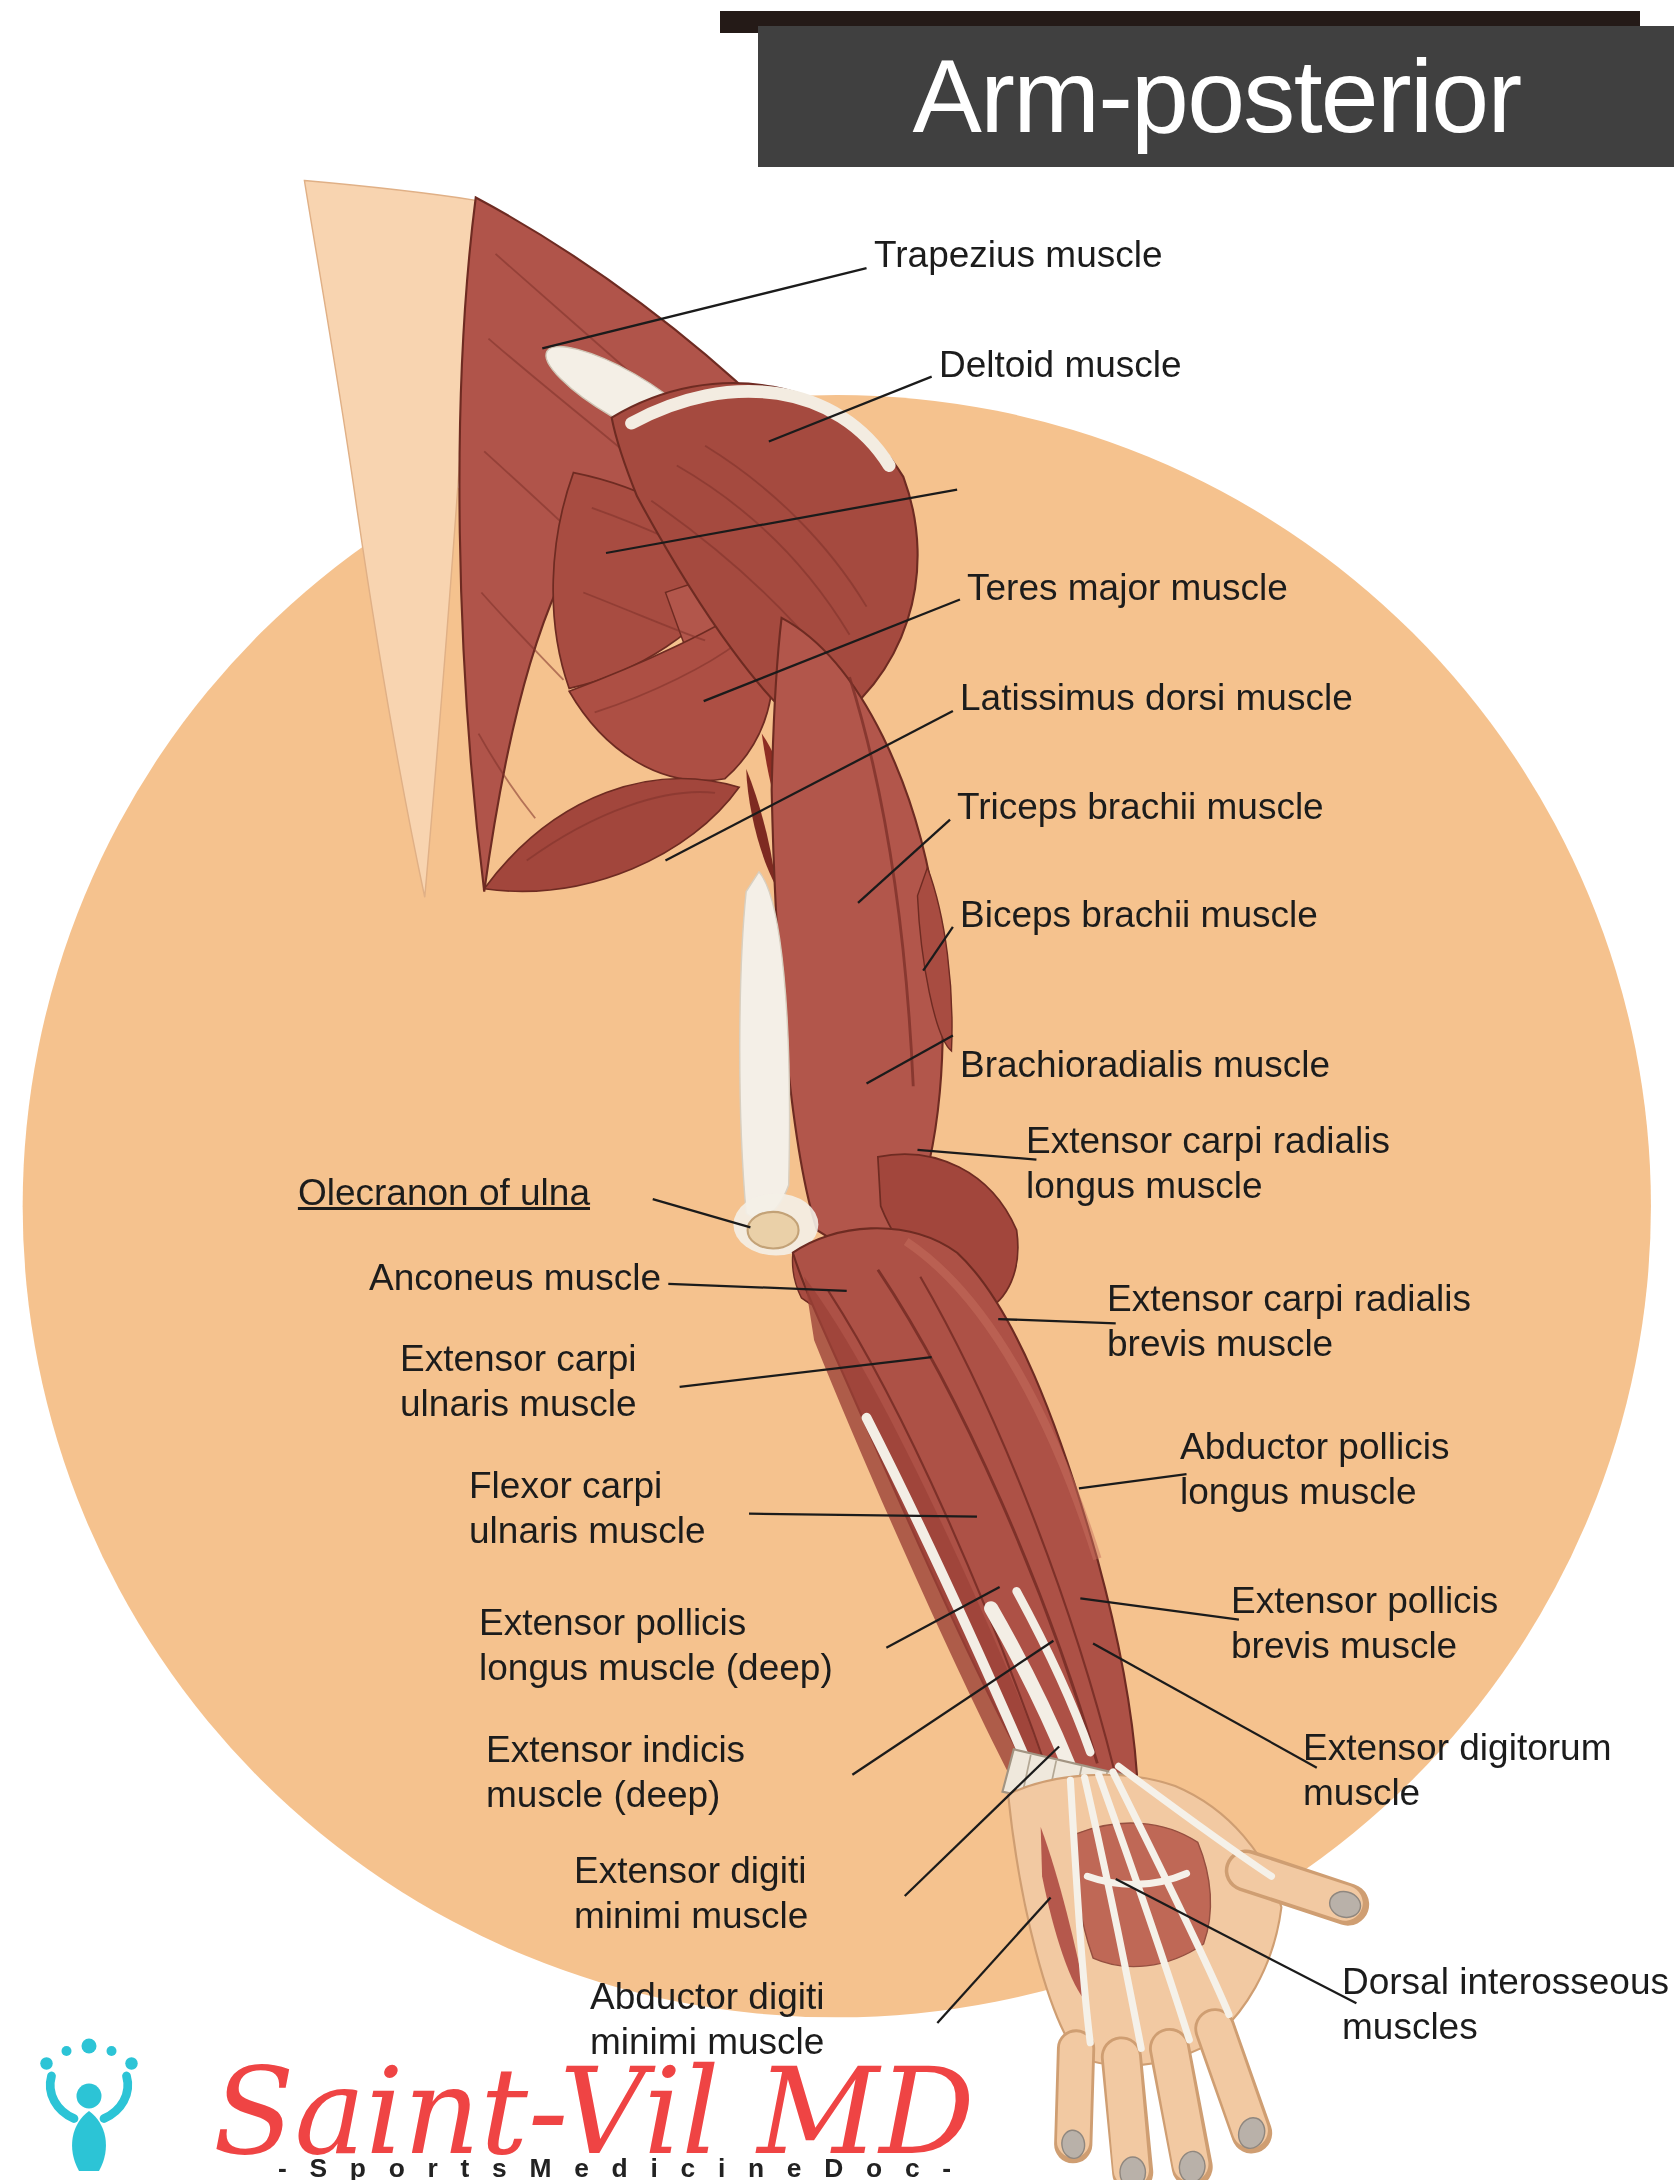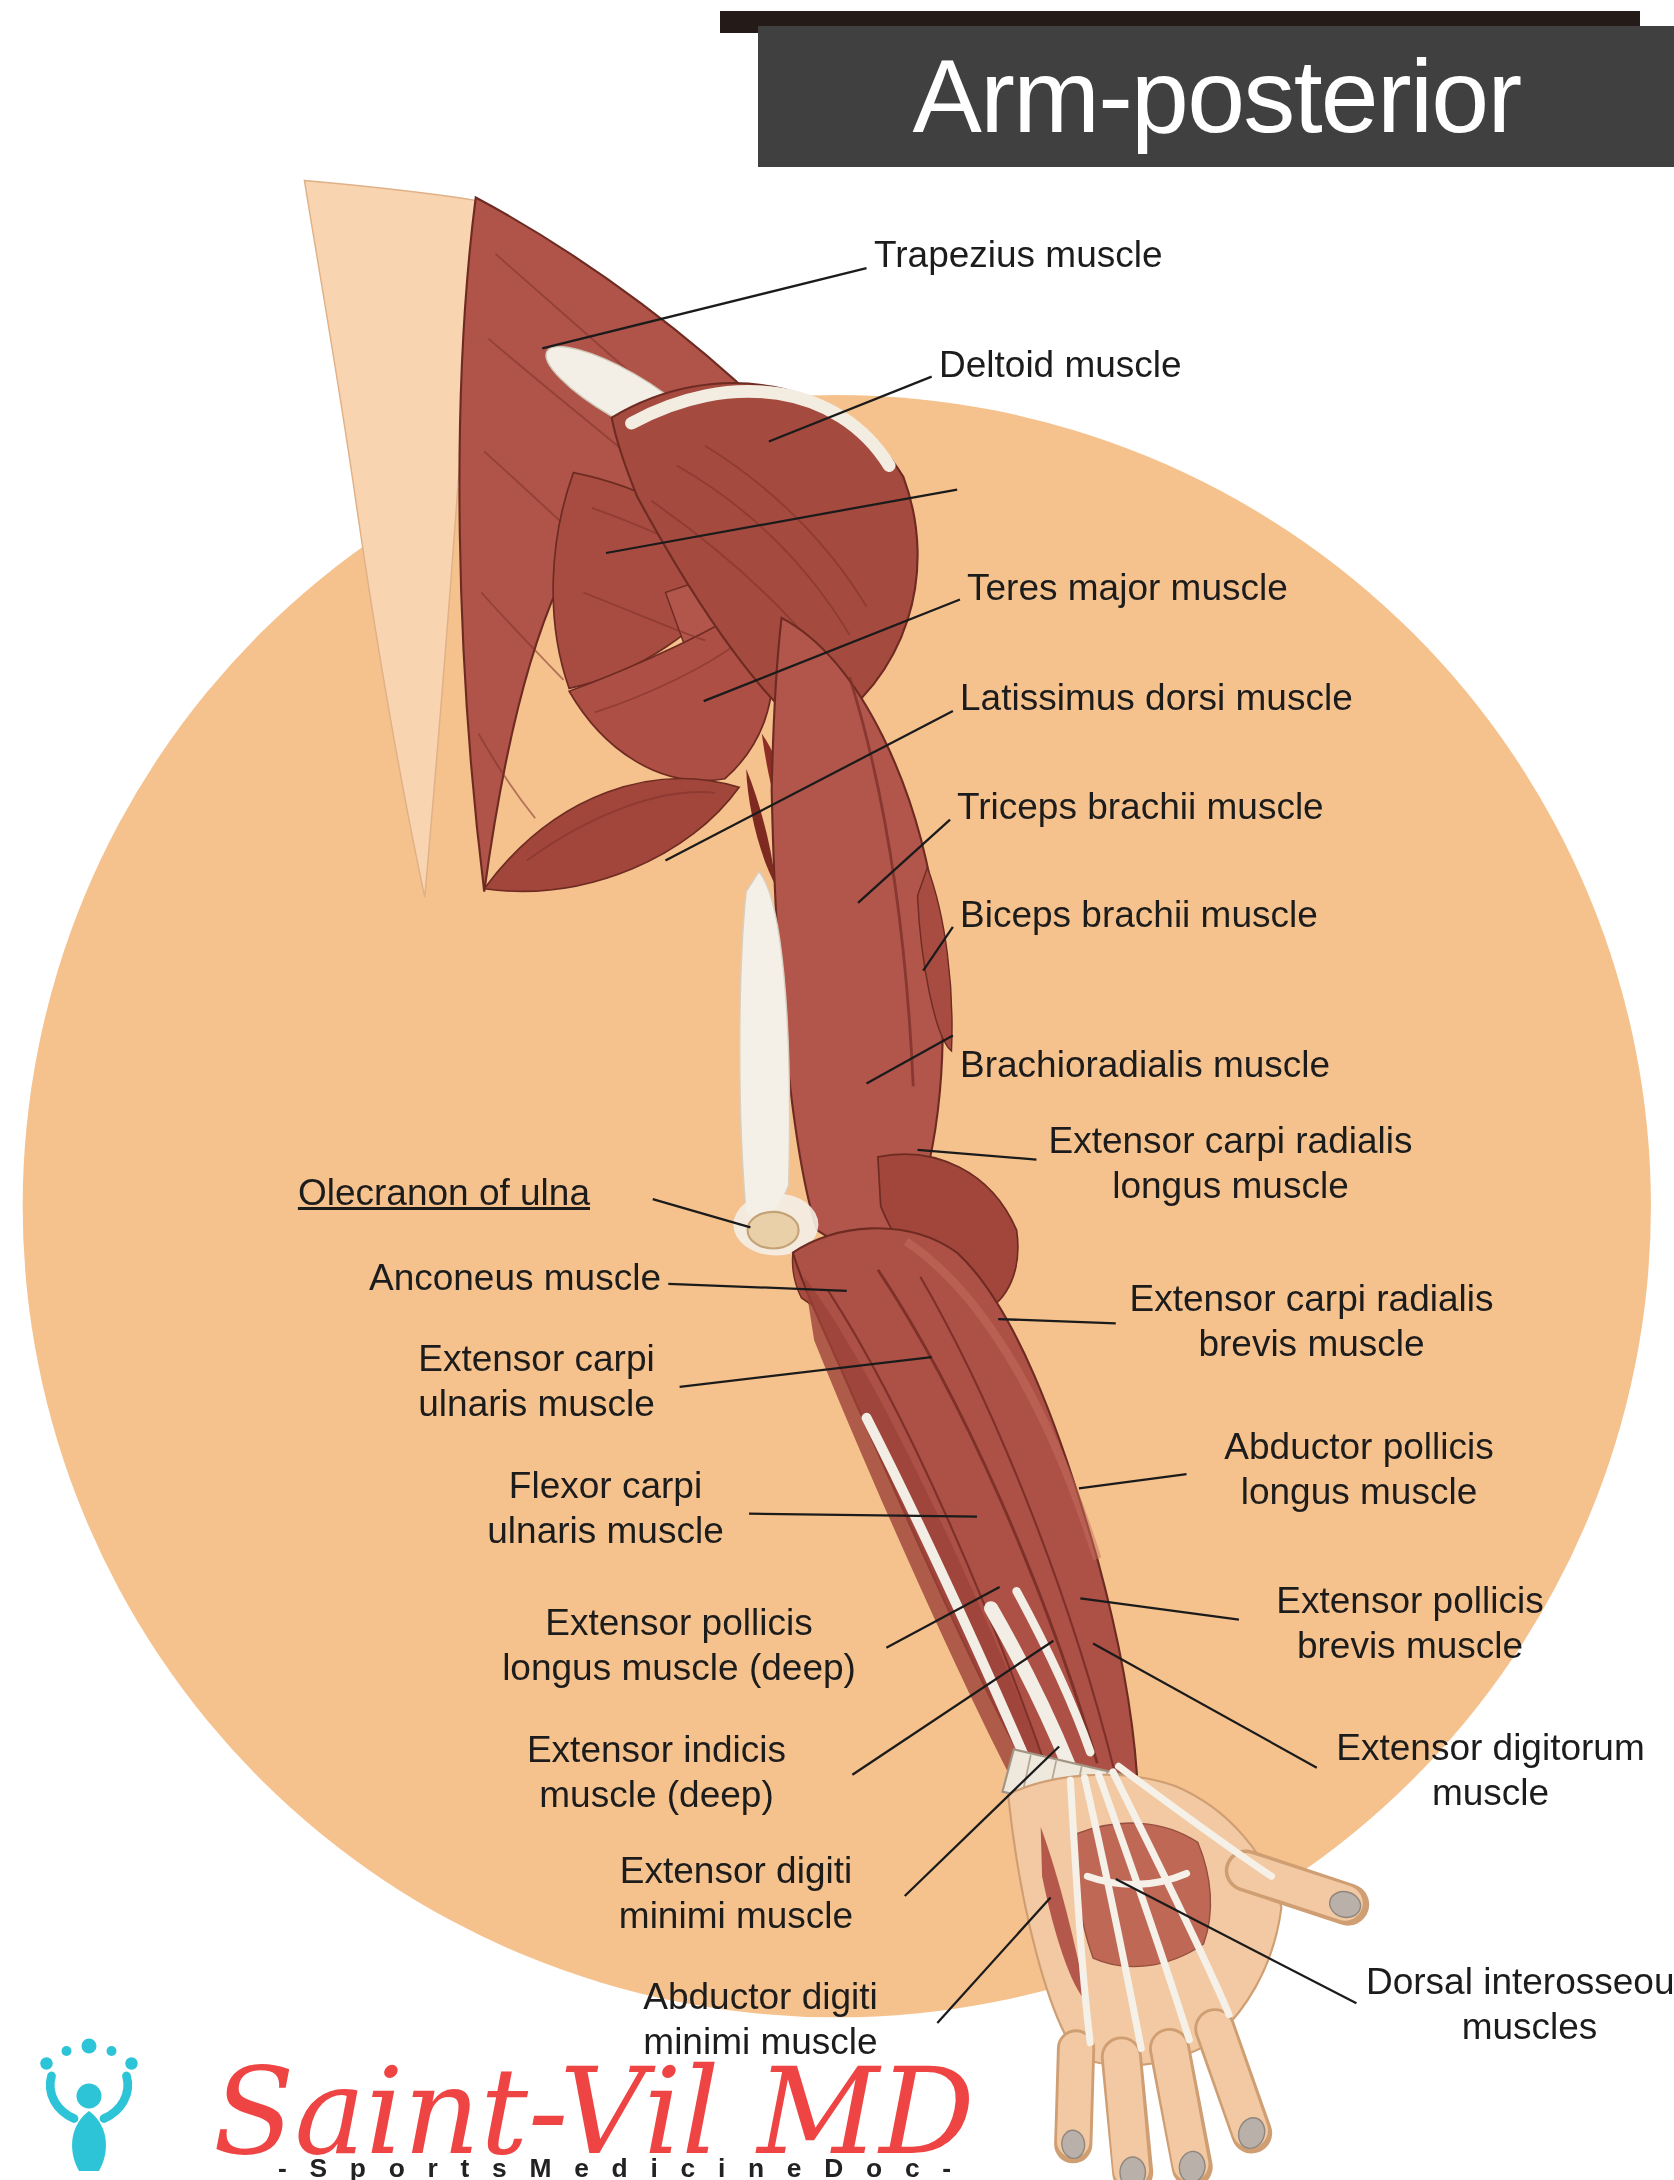--- a/index.html
+++ b/index.html
@@ -22,21 +22,21 @@
   .banner .title {
     color:#ffffff; font-size:104px; font-weight:400; letter-spacing:-1.7px;
     white-space:nowrap;
   }
 
   
   .lbl {
     position:absolute; font-size:37px; line-height:1.22; color:#1c1c1c;
     white-space:nowrap;
   }
-  .lbl.block { white-space:normal; text-align:center; }
+  .lbl.block { white-space:normal; text-align:left; }
 
   
   .logo-icon { position:absolute; left:13.6px; top:2031px; width:150px; height:150px; }
   .logo-name {
     position:absolute; left:213px; top:2043px;
     font-family:"DejaVu Serif", serif; font-style:italic; font-weight:400;
     font-size:119px; color:#ef4444; white-space:nowrap;
   }
   .logo-tagline {
     position:absolute; left:278px; top:2153px;

